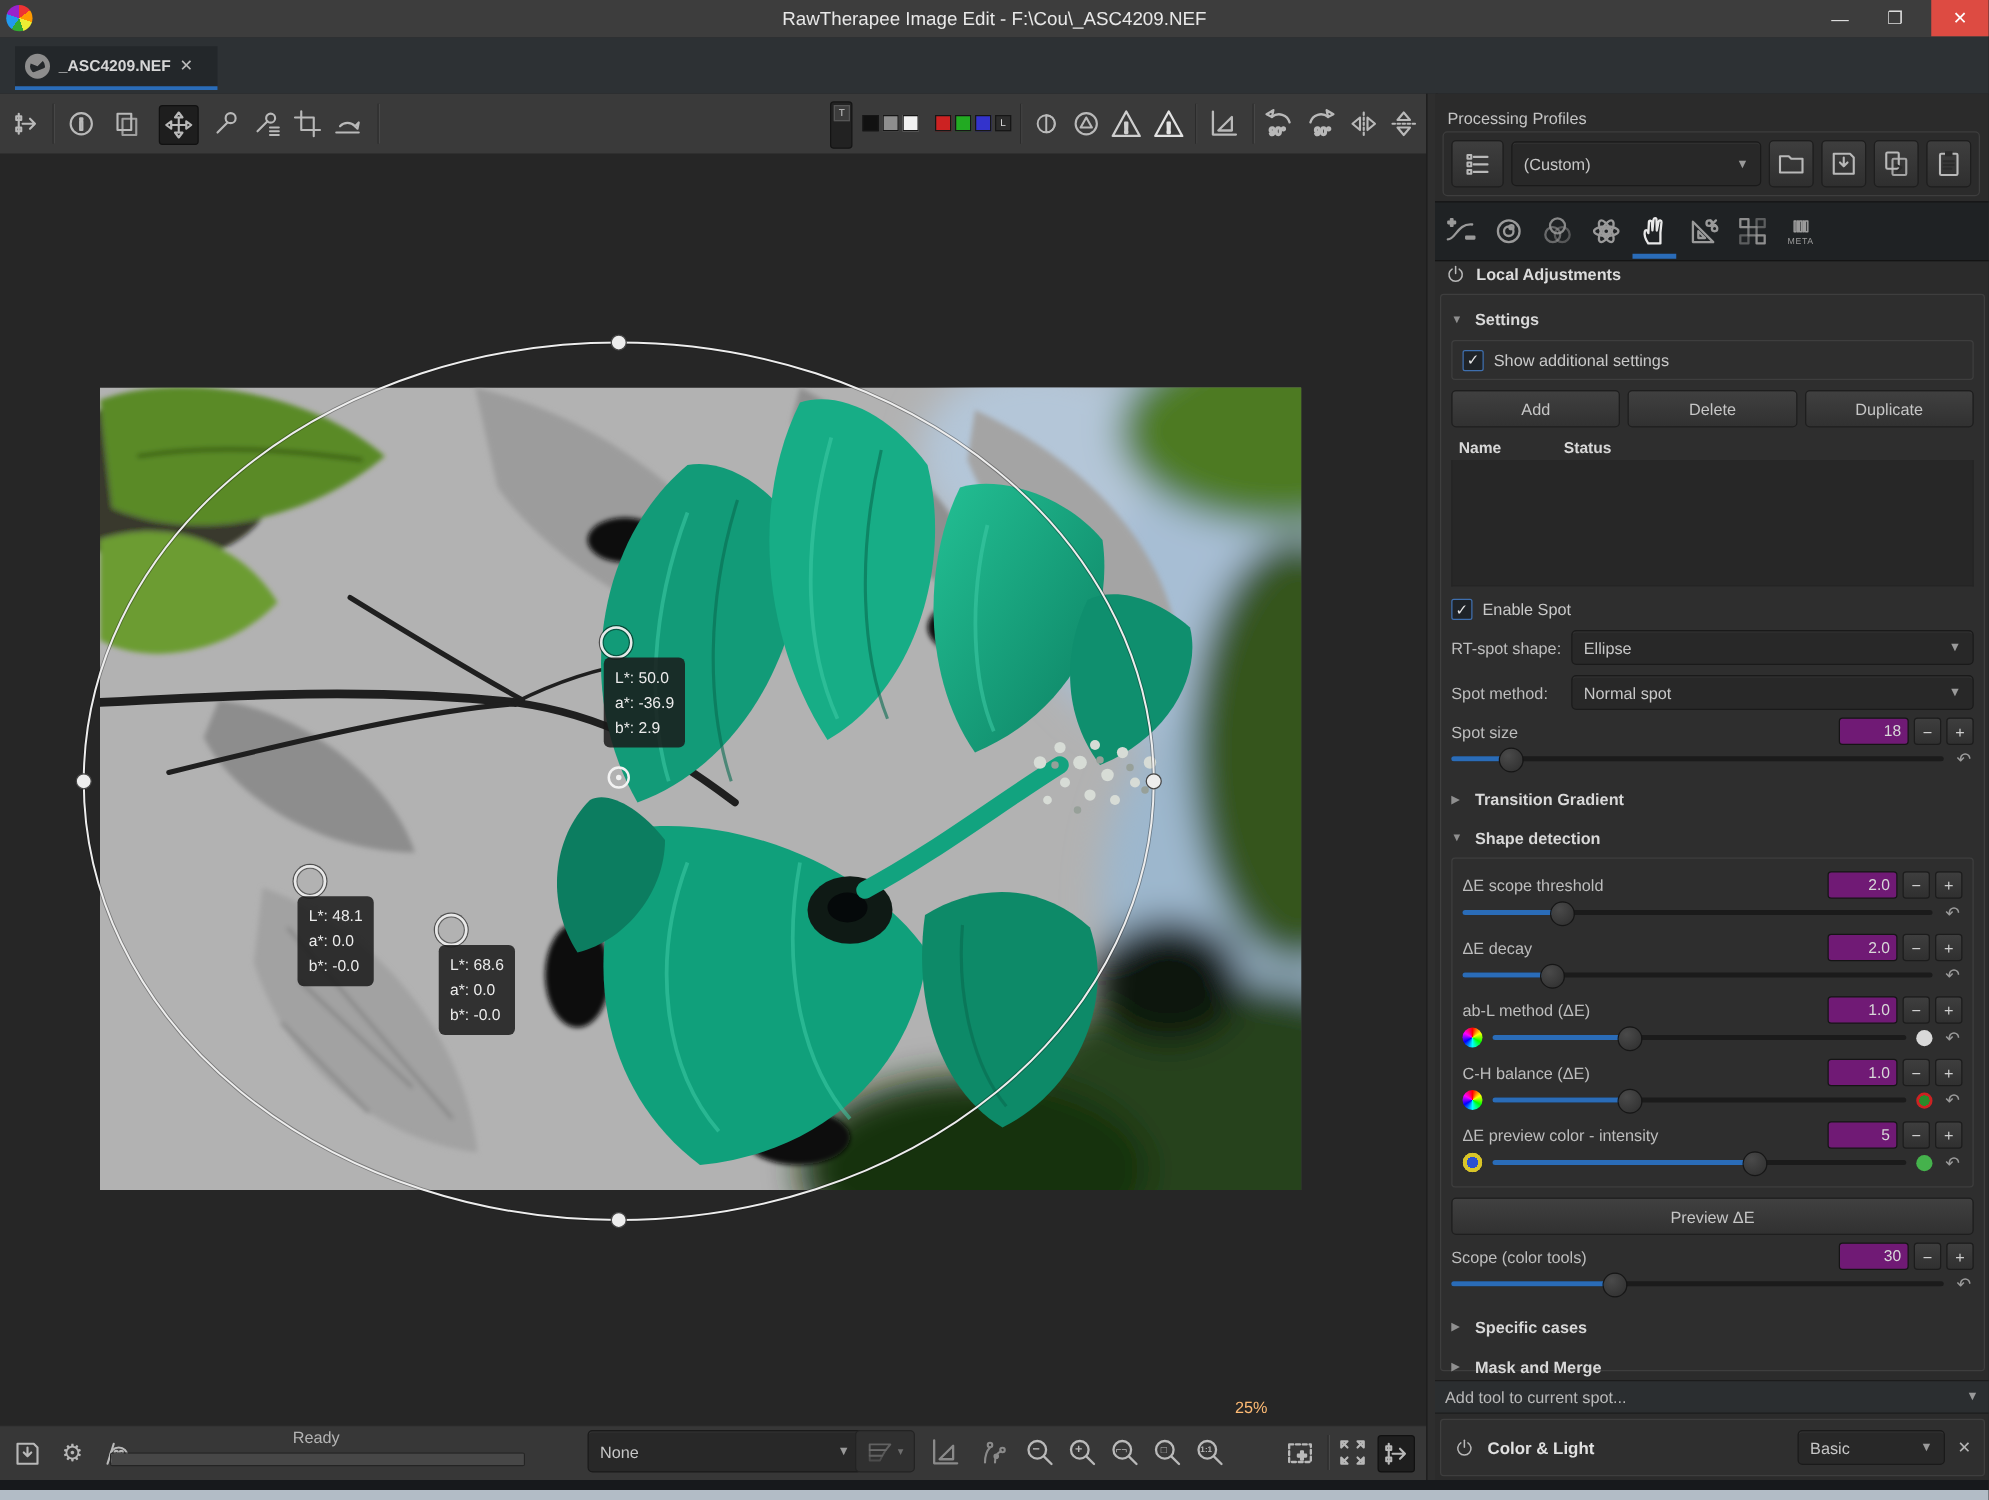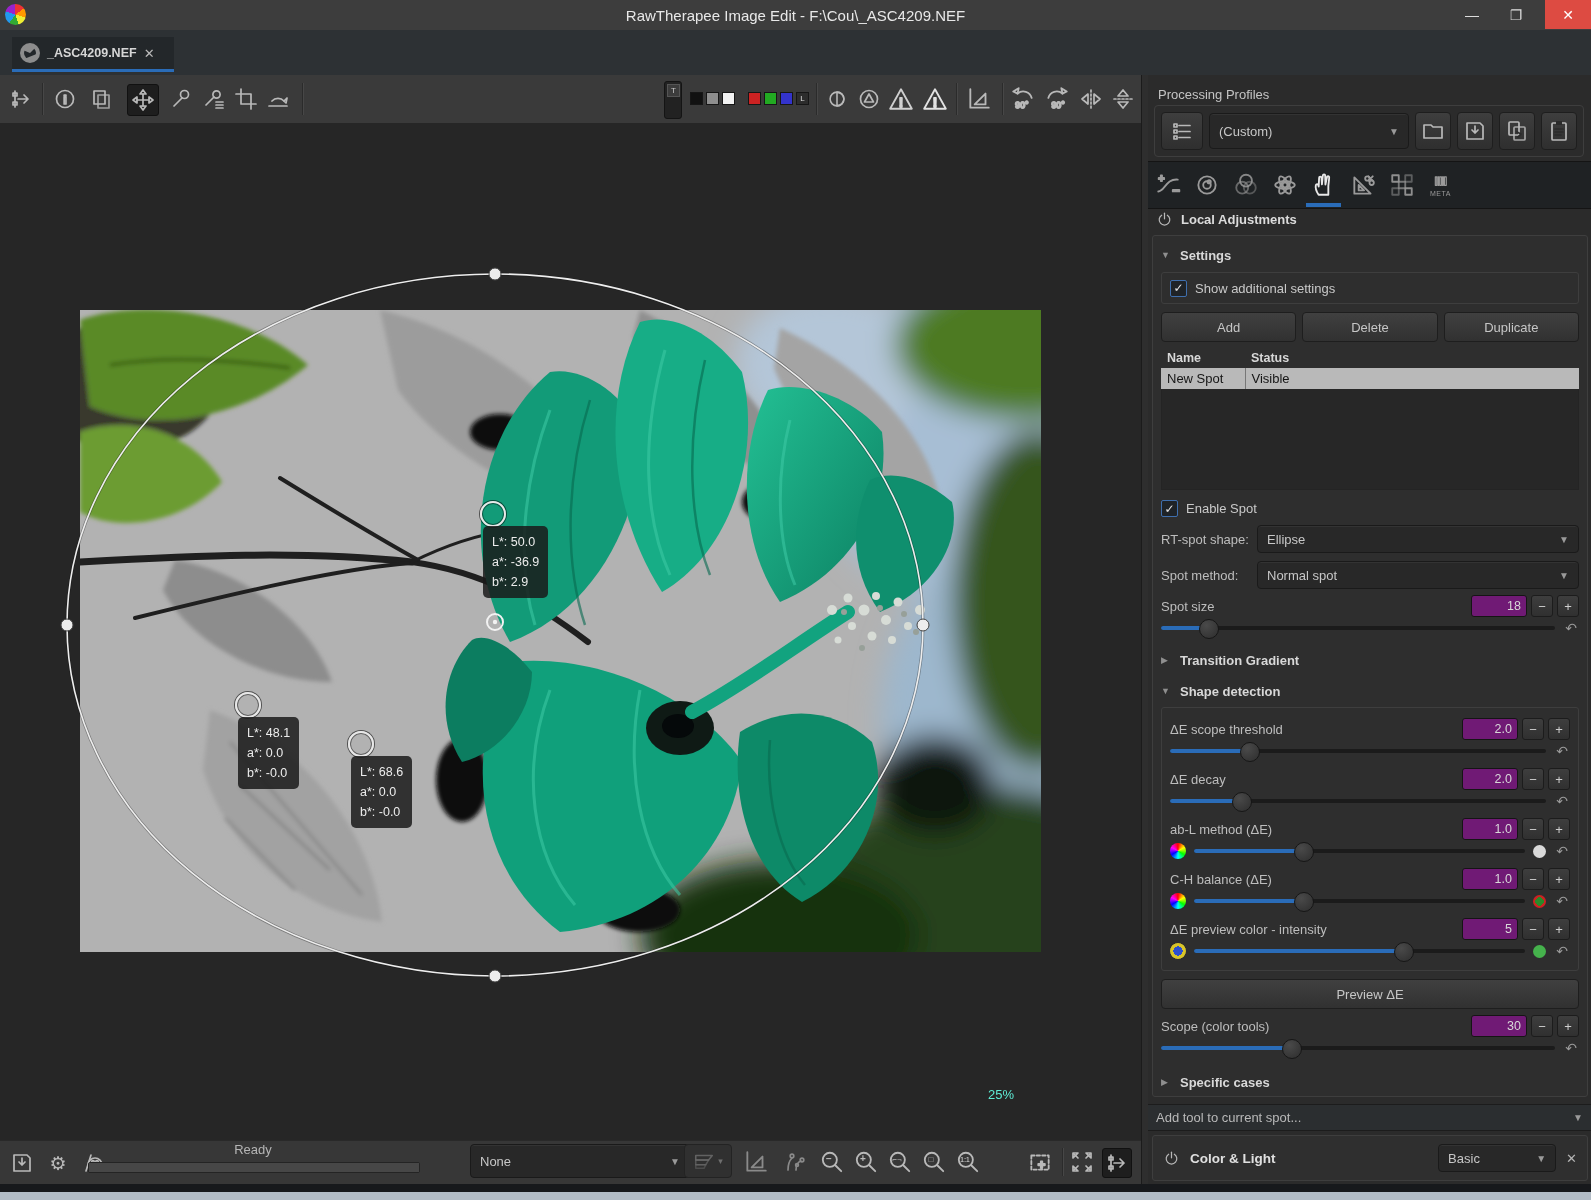--- a/index.html
+++ b/index.html
@@ -44,21 +44,21 @@
   
   #statusbar{left:0;top:1140px;width:1141px;height:44px;background:#373737;border-top:1px solid #292929}
   .sbi{position:absolute;top:8px;width:28px;height:28px;display:flex;align-items:center;justify-content:center}
   #progress{position:absolute;left:88px;top:1162px;width:330px;height:9px;background:#2c2c2c;border:1px solid #242424;border-radius:2px}
   #progress .pf{width:100%;height:100%;background:#474747}
   #ready{position:absolute;left:88px;top:1142px;width:330px;text-align:center;color:#b5b5b5}
   .dd{background:#282828;border:1px solid #1a1a1a;border-radius:4px;display:flex;align-items:center;justify-content:space-between;padding:0 9px;color:#c7c7c7;box-shadow:inset 0 1px 0 #333}
   .dd .ar{color:#9a9a9a;font-size:10px}
   #none-dd{position:absolute;left:470px;top:1144px;width:200px;height:32px}
   #film-btn{position:absolute;left:684px;top:1144px;width:46px;height:32px;background:#303030;border:1px solid #232323;border-radius:4px;display:flex;align-items:center;justify-content:center;gap:3px;color:#6f6f6f}
-  .zl{position:absolute;top:1087px;color:#5eead4}
+  .zl{position:absolute;top:1118px;color:#fdba74}
   
   #divider{left:1141px;top:75px;width:7px;height:1109px;background:#2e2e2e;border-left:1px solid #1b1b1b;border-right:1px solid #1b1b1b}
   #sidebar{left:1148px;top:75px;width:443px;height:1109px;background:#2b2b2b;box-sizing:border-box}
   #pp-label{position:absolute;left:10px;top:12px;color:#c4c4c4}
   #pp-frame{position:absolute;left:6px;top:30px;width:430px;height:52px;border:1px solid #3e3e3e;border-radius:4px;display:flex;align-items:center;gap:6px;padding:0 6px;box-sizing:border-box}
   .pbtn{height:36px;background:linear-gradient(#3e3e3e,#2f2f2f);border:1px solid #1e1e1e;border-radius:4px;display:flex;align-items:center;justify-content:center}
   #pp-dd{flex:1;height:34px}
   #tabstrip{position:absolute;left:0;top:86px;width:443px;height:46px;background:#1f2224;border-top:1px solid #141414;border-bottom:1px solid #141414;display:flex;align-items:center}
   .ttab{width:39px;height:40px;display:flex;flex-direction:column;align-items:center;justify-content:center;color:#9a9a9a;position:relative}
   .ttab.active{color:#e9e9e9}
@@ -744,24 +744,20 @@
       <div class="btn" style="flex:1">Delete</div>
       <div class="btn" style="flex:1">Duplicate</div>
     </div>
 
     <table class="spots">
       <tbody>
           <tr>
             <th style="width:72px">Name</th>
           <th>Status</th>
           </tr>
-      <tr class="sel">
-        <td>New Spot</td>
-        <td>Visible</td>
-      </tr>
     </tbody>
       </table>
     <div id="spotlist-empty"></div>
 
     <div class="ckrow" style="margin-top:10px">
       <span class="ckb">✓</span>
       <span>Enable Spot</span>
     </div>
 
     <div class="fieldrow">

